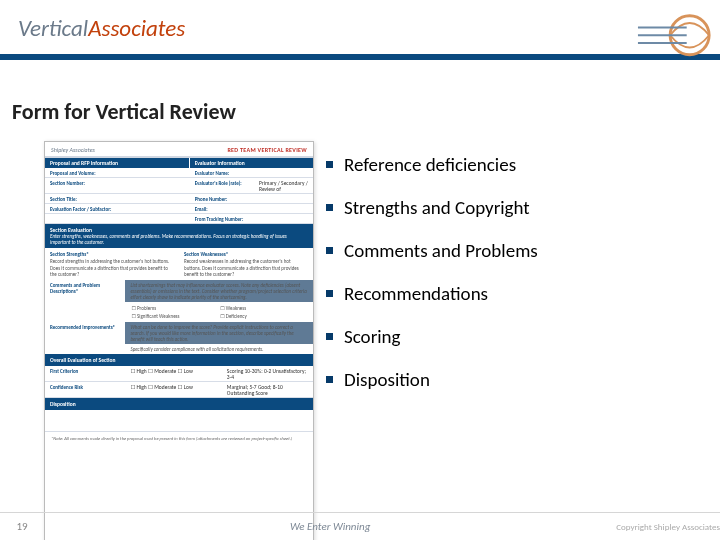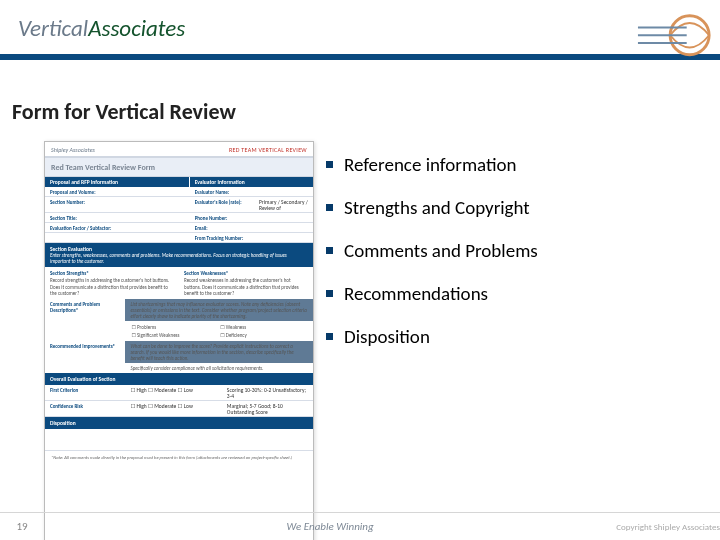--- a/index.html
+++ b/index.html
@@ -15,21 +15,21 @@
     position: relative;
     height: 72px;
     padding: 14px 18px 0 18px;
   }
   .logo {
     font-size: 23px;
     color: #6b7a8a;
     font-style: italic;
     font-weight: 400;
   }
-  .logo .assoc { color: #14532d; font-weight: 300; text-align: center; }
+  .logo .assoc { color: #c2410c; font-weight: 300; text-align: center; }
   .hdr-line {
     position: absolute;
     left: 0; right: 0;
     bottom: 12px;
     height: 6px;
     background: #0b4a7f;
   }
   .hdr-line::before,
   .hdr-line::after {
     content:"";
@@ -69,21 +69,21 @@
     font-size: 5.5px;
     color: #333;
     overflow: hidden;
   }
   .thumb .t-top {
     display:flex; justify-content:space-between;
     padding: 4px 6px 2px 6px;
     border-bottom: 2px solid #d0d7e2;
   }
   .thumb .t-top .t-logo { font-style: italic; color:#6b7a8a; font-size:6px; }
-  .thumb .t-top .t-tag { color:#c03028; font-size:6px; font-weight:400; letter-spacing:.3px;}
+  .thumb .t-top .t-tag { color:#c03028; font-size:6px; font-weight:700; letter-spacing:.3px;}
   .thumb .t-title {
     background:#e9eef6; color:#7a8593;
     padding:4px 6px; font-size:8px; font-weight:700;
     border-bottom:1px solid #d0d7e2;
   }
   .thumb .bar {
     display:flex; color:#fff; font-size:5.5px; font-weight:700;
   }
   .thumb .bar > div { padding:2px 5px; }
   .thumb .bar.blue > div { background:#0b4a7f; }
@@ -170,21 +170,20 @@
 
 <div class="title">Form for Vertical Review</div>
 
 <div class="content">
 
   <div class="thumb">
     <div class="t-top">
       <span class="t-logo">Shipley Associates</span>
       <span class="t-tag">RED TEAM VERTICAL REVIEW</span>
     </div>
-    <div class="t-title">Red Team Vertical Review Form</div>
     <div class="bar blue">
       <div>Proposal and RFP Information</div>
       <div>Evaluator Information</div>
     </div>
     <div class="row">
         <div class="lab">Proposal and Volume:</div>
         <div class="val"></div>
         <div class="lab2">Evaluator Name:</div>
         <div class="val2"></div>
       </div>
@@ -256,25 +255,26 @@
         <div class="val" style="width:36%;">☐ High   ☐ Moderate   ☐ Low</div>
         <div class="val2" style="width:34%;">Marginal; 5-7 Good; 8-10 Outstanding    Score</div>
       </div>
 
     <div class="sec">Disposition</div>
     <div style="height:22px;border-bottom:1px solid #d7dde7;"></div>
     <div class="foot">*Note: All comments made directly in the proposal must be present in this form (attachments are reviewed on project-specific sheet.)</div>
   </div>
 
   <ul class="bullets">
-    <li>Reference information</li>
+    <li>Reference deficiencies</li>
     <li>Strengths and Copyright</li>
     <li>Comments and Problems</li>
     <li>Recommendations</li>
+    <li>Scoring</li>
     <li>Disposition</li>
   </ul>
 </div>
 
 <div class="ftr">
   <div class="pg">19</div>
-  <div class="mid">We Enable Winning</div>
+  <div class="mid">We Enter Winning</div>
   <div class="cp">Copyright Shipley Associates</div>
 </div>
 
 </body></html>

